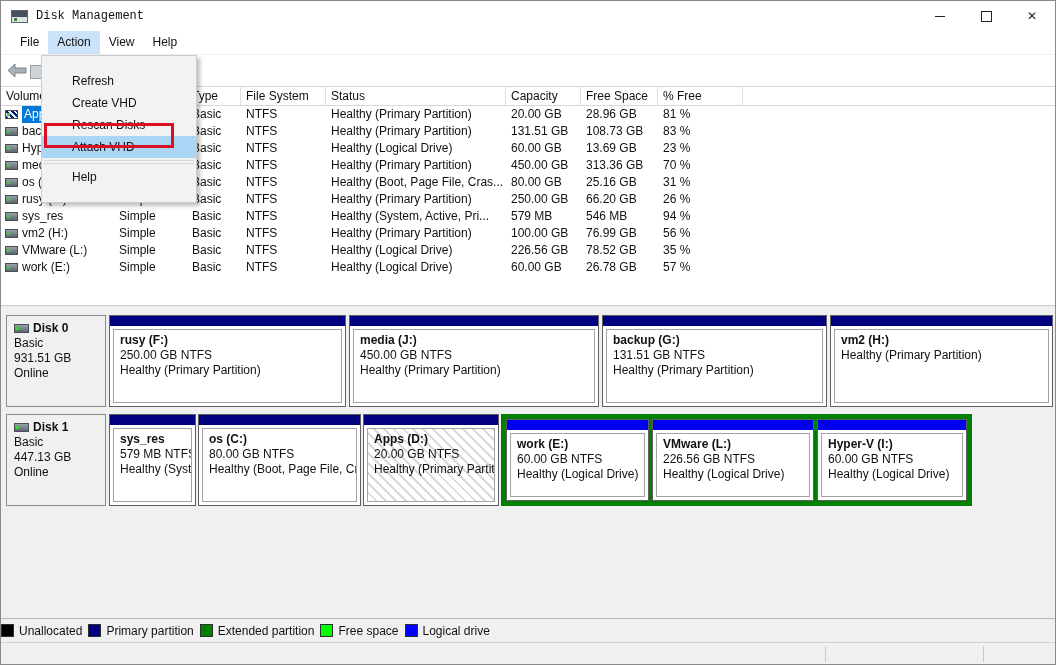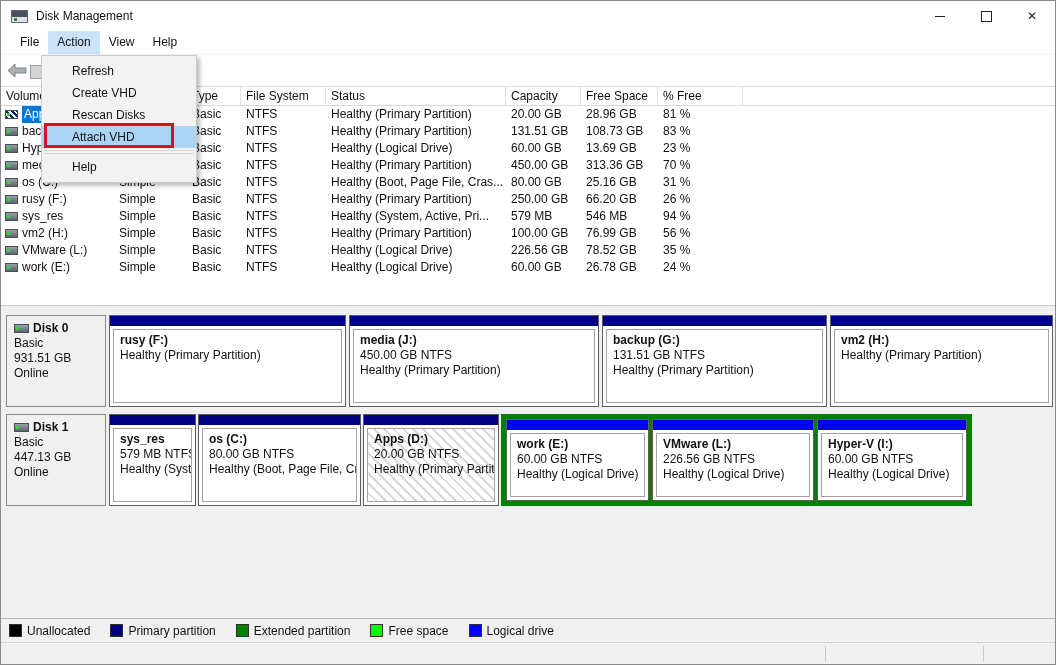--- a/index.html
+++ b/index.html
@@ -4,21 +4,21 @@
 <style>
   html,body{margin:0;padding:0;background:#e8e8e8;}
   .window{position:relative;width:1056px;height:665px;background:#ffffff;
     font-family:"Liberation Sans","DejaVu Sans",sans-serif;font-size:12px;color:#111;
     border:1px solid #8a8a8a;box-sizing:border-box;overflow:hidden;}
 
   
   .titlebar{position:absolute;left:0;top:0;width:100%;height:30px;background:#ffffff;display:flex;align-items:center;}
   .app-icon{width:17px;height:13px;margin-left:10px;position:relative;border:1px solid #5c6670;background:linear-gradient(#46515d 0 6px,#dfe3e6 6px);box-sizing:border-box;}
   .app-icon::after{content:"";position:absolute;left:2px;top:7px;width:3px;height:3px;background:#2e8b2e;}
-  .title-text{margin-left:8px;}
+  .title-text{margin-left:8px;font-family:Liberation Mono, monospace;}
   .win-controls{position:absolute;right:0;top:0;height:30px;display:flex;}
   .win-btn{width:46px;height:30px;display:flex;align-items:center;justify-content:center;color:#222;font-size:12px;}
   .glyph-min{width:10px;height:1px;background:#222;}
   .glyph-max{width:9px;height:9px;border:1px solid #222;}
 
   
   .menubar{position:absolute;left:0;top:30px;width:100%;height:23px;background:#ffffff;display:flex;align-items:stretch;padding-left:10px;box-sizing:border-box;}
   .menu-item{padding:0 9px;line-height:23px;}
   .menu-item.active{background:#cbe3f8;}
 
@@ -50,31 +50,31 @@
   .dicon::after{content:"";position:absolute;left:1px;top:2px;width:3px;height:3px;background:#35d435;}
   .part{position:absolute;top:0;height:92px;border:1px solid #5f5f5f;background:#fff;box-sizing:border-box;}
   .pbar{height:10px;}
   .pbody{position:absolute;top:13px;left:3px;right:3px;bottom:3px;border:1px solid #a3a3a3;padding:3px 0 0 6px;overflow:hidden;white-space:nowrap;line-height:15px;background:#fff;}
   .pt{font-weight:bold;}
   .part.hatched .pbody{background:repeating-linear-gradient(45deg,#ffffff 0 5px,#d9d9d9 5px 7px);}
   .ext-frame{position:absolute;top:0;height:92px;box-sizing:border-box;border:3px solid #008000;background:#008000;padding:2px;display:flex;gap:3px;}
   .ext-frame .part{position:relative;top:auto;height:auto;flex:none;}
 
   
-  .legend-bar{position:absolute;left:0;top:617px;width:100%;height:24px;background:#f0f0f0;border-top:1px solid #b8b8b8;display:flex;align-items:center;padding-left:8px;box-sizing:border-box;gap:20px;}
+  .legend-bar{position:absolute;left:0;top:617px;width:100%;height:24px;background:#f0f0f0;border-top:1px solid #b8b8b8;display:flex;align-items:center;box-sizing:border-box;gap:6px;}
   .leg-item{display:flex;align-items:center;gap:5px;}
   .leg-sq{width:13px;height:13px;border:1px solid #2f2f2f;box-sizing:border-box;}
 
   
   .status-bar{position:absolute;left:0;top:641px;width:100%;height:22px;background:#f0f0f0;border-top:1px solid #d2d2d2;}
   .sb-div{position:absolute;top:3px;bottom:3px;width:1px;background:#c8c8c8;}
   .bottom-edge{position:absolute;left:0;top:663px;width:100%;height:2px;background:#0a0a0a;}
 
   
-  .dropdown{position:absolute;left:40px;top:54px;width:156px;background:#f2f2f2;border:1px solid #cccccc;box-shadow:3px 3px 4px rgba(0,0,0,0.25);z-index:20;padding:4px 0;box-sizing:border-box;}
+  .dropdown{position:absolute;left:40px;top:54px;width:156px;background:#f2f2f2;border:1px solid #cccccc;box-shadow:3px 3px 4px rgba(0,0,0,0.25);z-index:20;padding:14px 0;box-sizing:border-box;}
   .dd-item{height:22px;line-height:22px;padding-left:30px;position:relative;}
   .dd-item.hl{background:#abd5f5;}
   .dd-sep{height:1px;background:#d7d7d7;margin:2px 2px;}
   .dd-arrow{position:absolute;right:14px;top:0;font-size:11px;color:#333;}
   .red-box{position:absolute;left:2px;top:67px;width:130px;height:25px;border:3px solid #d81021;box-sizing:border-box;z-index:30;pointer-events:none;}
 </style>
 </head>
 <body>
 
 <div class="window">
@@ -243,40 +243,41 @@
       <div class="c c-vol w-vol">
           <span class="vicon"></span>
           <span class="vname">work (E:)</span>
         </div>
       <div class="c w-layout">Simple</div>
       <div class="c w-type">Basic</div>
       <div class="c w-fs">NTFS</div>
       <div class="c w-status">Healthy (Logical Drive)</div>
       <div class="c w-cap">60.00 GB</div>
       <div class="c w-free">26.78 GB</div>
-      <div class="c w-pct">24 %</div>
+      <div class="c w-pct">57 %</div>
     </div>
   </div>
 
   <div class="graph-pane">
 
     <div class="band" style="top:9px">
       <div class="dinfo">
         <div class="dname">
             <span class="dicon"></span>
             <span>Disk 0</span>
           </div>
         <div>Basic</div>
         <div>931.51 GB</div>
         <div>Online</div>
       </div>
       <div class="part" style="left:103px;width:237px">
         <div class="pbar" style="background: rgb(0, 0, 128);"></div>
         <div class="pbody">
             <div class="pt">rusy  (F:)</div>
+            <div>250.00 GB NTFS</div>
             <div>Healthy (Primary Partition)</div>
           </div>
       </div>
       <div class="part" style="left:343px;width:250px">
         <div class="pbar" style="background: rgb(0, 0, 128);"></div>
         <div class="pbody">
             <div class="pt">media  (J:)</div>
             <div>450.00 GB NTFS</div>
             <div>Healthy (Primary Partition)</div>
           </div>

